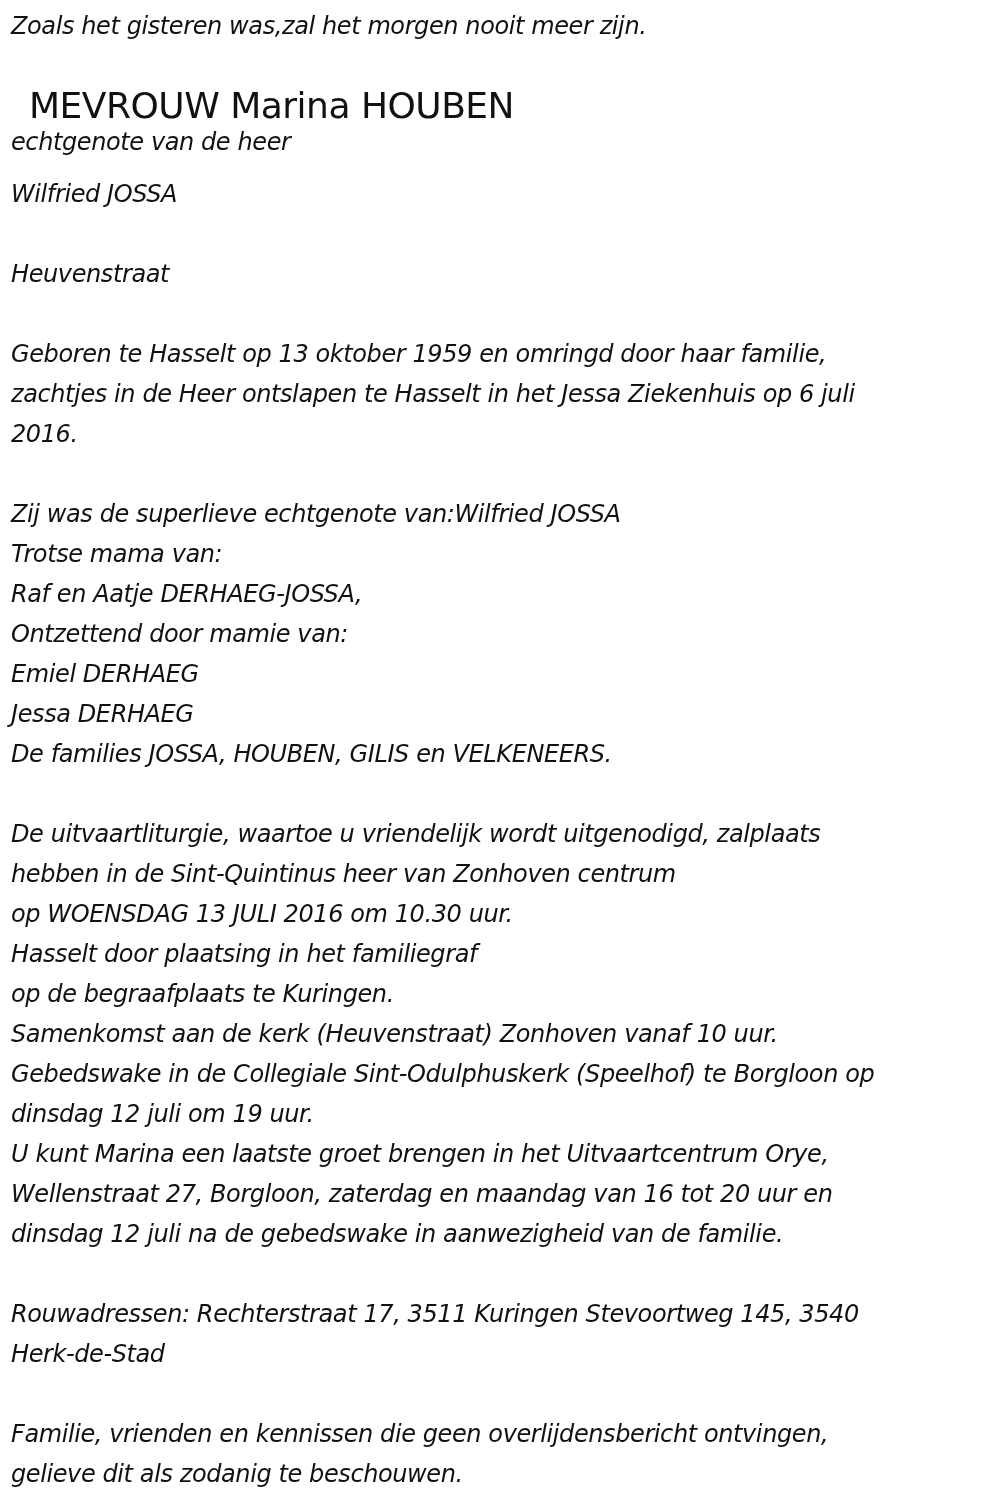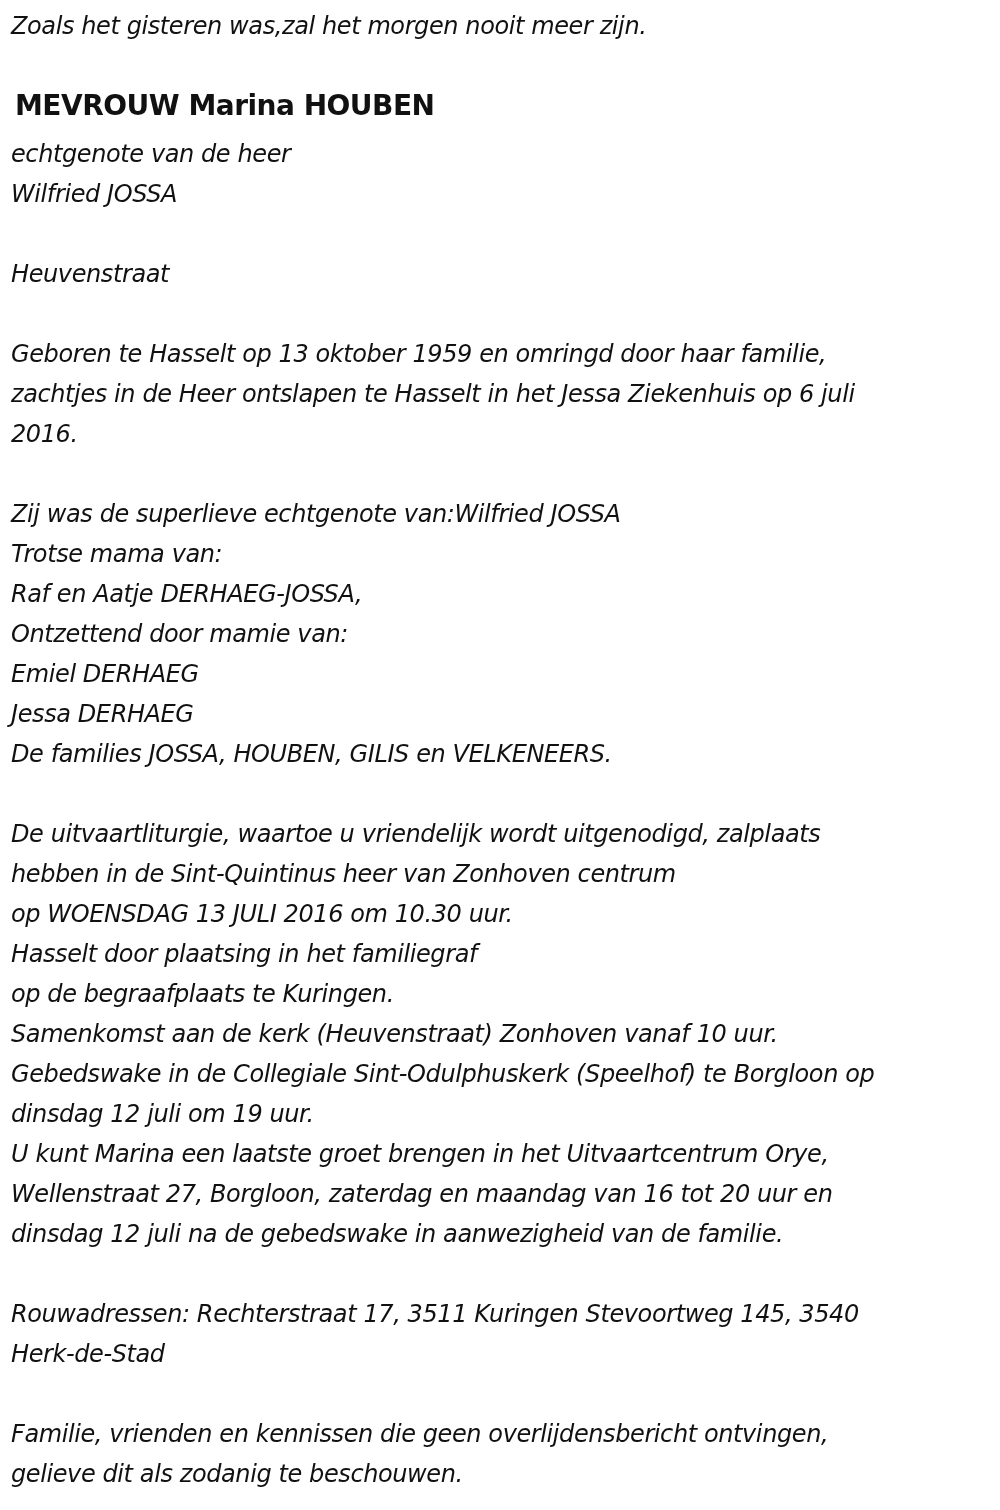--- a/index.html
+++ b/index.html
@@ -27,39 +27,39 @@
       white-space: nowrap;
       font-size: 24px;
       line-height: 40px;
       height: 40px;
       letter-spacing: -0.4px;
       transform-origin: left center;
       font-style: italic;
     }
     .title {
       position: absolute;
-      left: 4px;
+      left: 18px;
       top: 82px;
       white-space: nowrap;
-      font-size: 28px;
-      font-weight: bold;
+      font-size: 36px;
+      font-weight: normal;
       line-height: 48px;
       letter-spacing: -0.5px;
     }
   </style>
 </head>
 <body>
 
 <div class="doc">
 
   <div class="line" style="top:6px">Zoals het gisteren was,zal het morgen nooit meer zijn.</div>
 
   <div class="title">MEVROUW Marina HOUBEN</div>
 
-  <div class="line" style="top:134px">echtgenote van de heer</div>
+  <div class="line" style="top:122px">echtgenote van de heer</div>
   <div class="line" style="top:174px">Wilfried JOSSA</div>
 
   <div class="line" style="top:254px">Heuvenstraat</div>
 
   <div class="line" style="top:334px">Geboren te Hasselt op 13 oktober 1959 en omringd door haar familie,</div>
   <div class="line" style="top:374px">zachtjes in de Heer ontslapen te Hasselt in het Jessa Ziekenhuis op 6 juli</div>
   <div class="line" style="top:414px">2016.</div>
 
   <div class="line" style="top:494px">Zij was de superlieve echtgenote van:Wilfried JOSSA</div>
   <div class="line" style="top:534px">Trotse mama van:</div>

